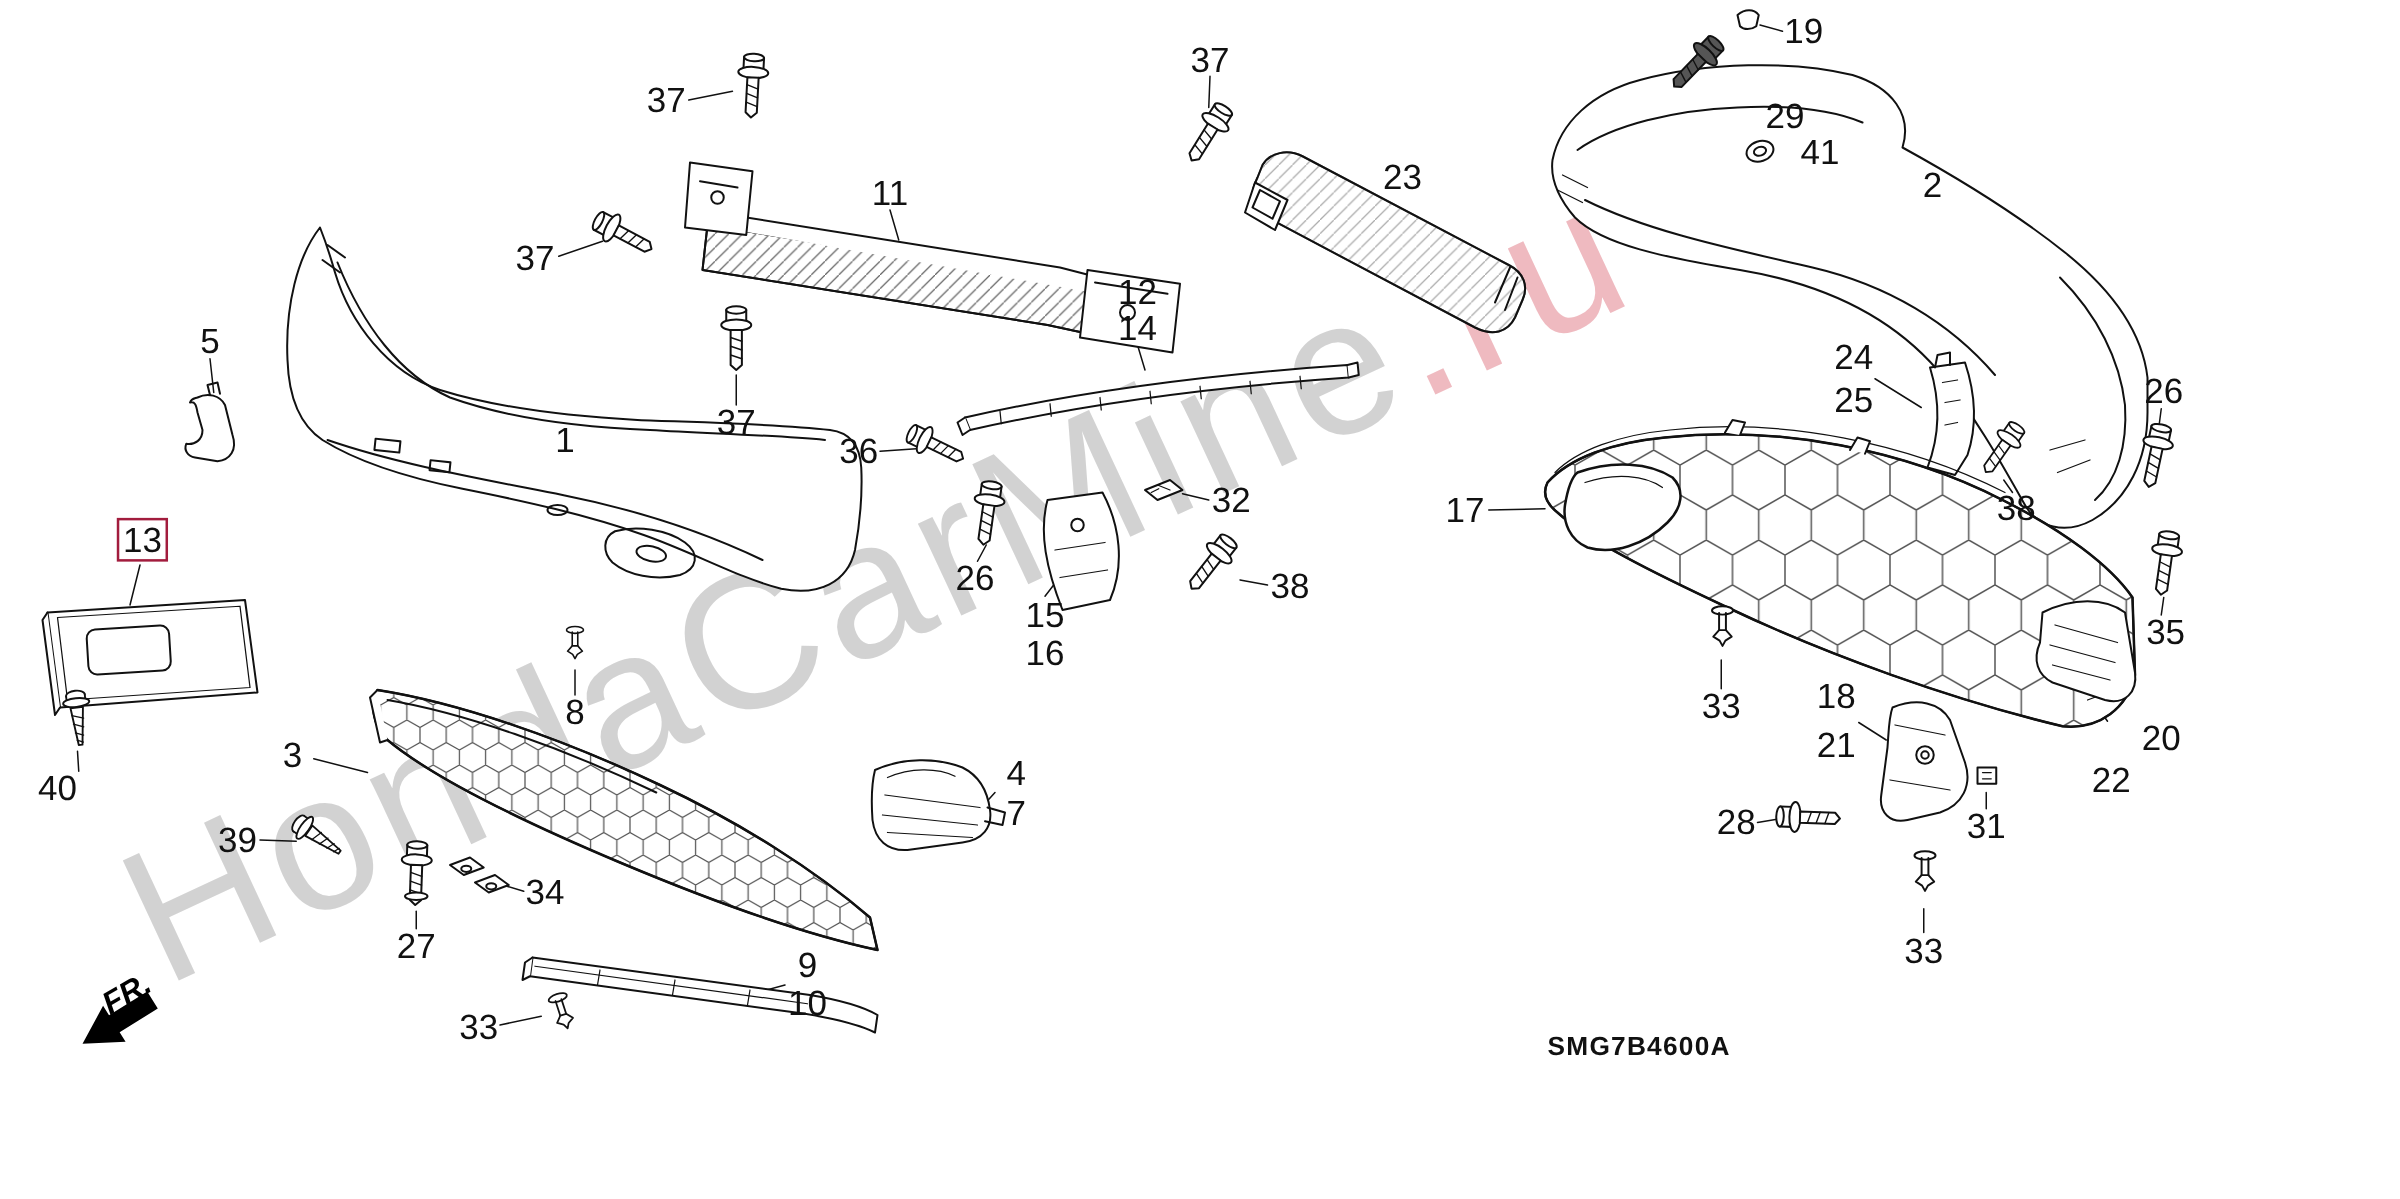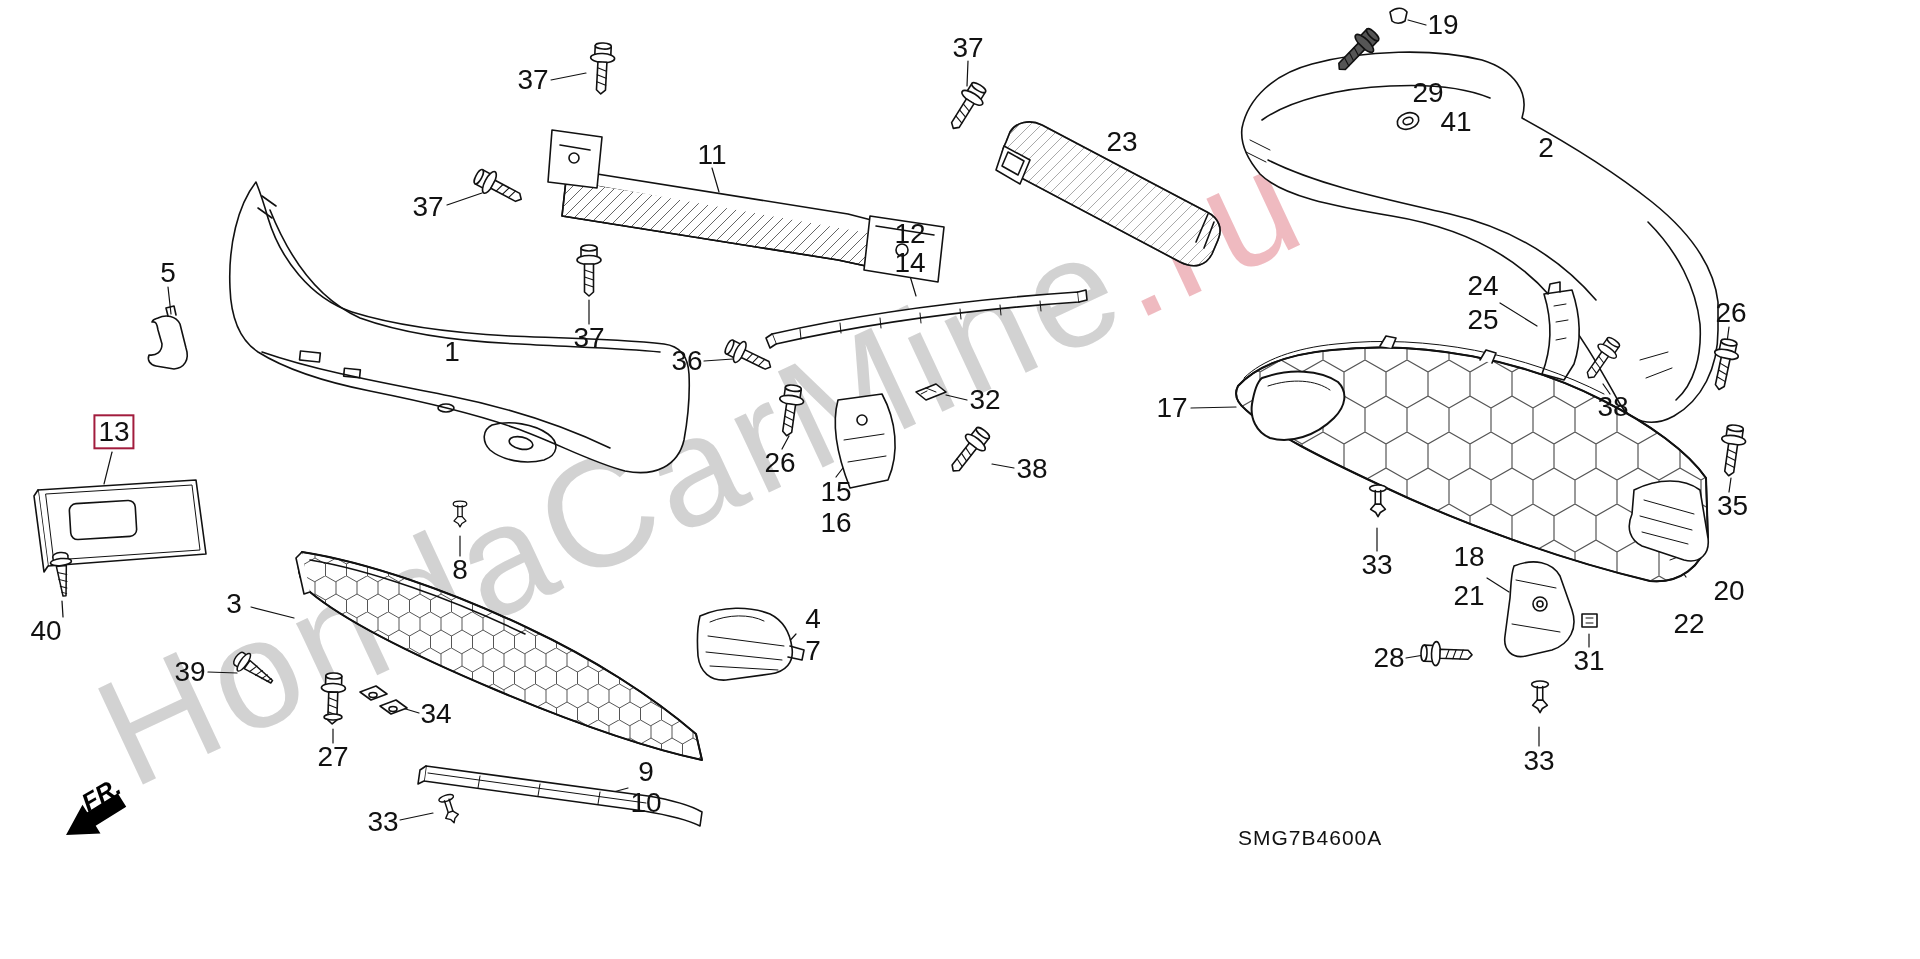--- a/index.html
+++ b/index.html
@@ -15,21 +15,21 @@
   .watermark .wm-main { color:rgba(173,173,173,0.55); }
   .watermark .wm-suffix { color:rgba(225,130,140,0.55); }
   .part-label {
     position:absolute; transform:translate(-50%,-50%);
     font-size:28px; color:#111; line-height:1.05; padding:2px 5px;
     cursor:pointer; white-space:nowrap;
   }
   .part-label.highlighted { border:2px solid #22c55e; padding:1px 3px; }
   .diagram-code {
     position:absolute; left:1238px; top:826px;
-    font-size:21px; font-weight:normal; letter-spacing:1px; color:#111;
+    font-size:21px; font-weight:bold; letter-spacing:1px; color:#111;
   }
 </style>
 </head>
 <body>
 
 <div class="stage">
 
   <div class="watermark"><span class="wm-main" style="color: rgba(173, 173, 173, 0.55);">HondaCarMine</span><span class="wm-suffix" style="color: rgba(225, 130, 140, 0.55);">.ru</span></div>
 
   <svg class="diagram" width="1920" height="959" viewBox="0 0 1920 959" fill="none" stroke="#111" stroke-width="1.6" stroke-linejoin="round" stroke-linecap="round">

